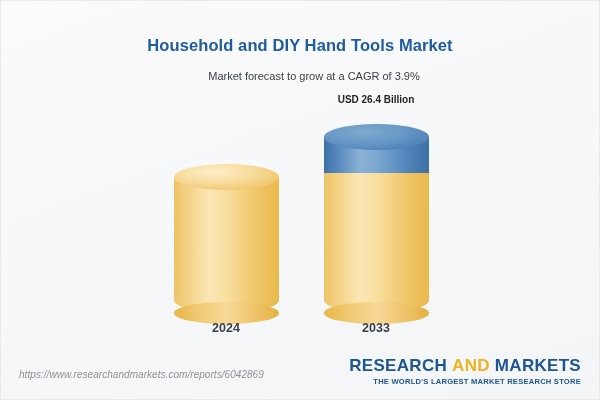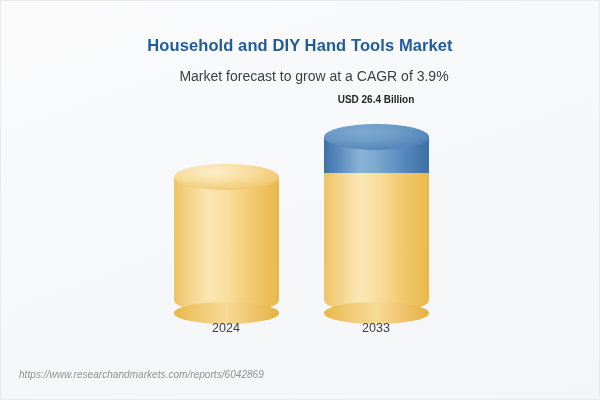--- a/index.html
+++ b/index.html
@@ -30,21 +30,21 @@
   }
   .chart-title {
     font-size: 16.5px;
     font-weight: bold;
     color: #1f5c9e;
     letter-spacing: 0.1px;
     line-height: 20px;
     margin: 12px;
   }
   .chart-subtitle {
-    font-size: 14px;
+    font-size: 11px;
     color: #3a3f45;
     line-height: 18px;
     margin: 9px 0 4px 0;
     padding-left: 28px;
   }
 
   
   .plot {
     position: absolute;
     left: 0;
@@ -63,21 +63,21 @@
     color: #23262a;
     white-space: nowrap;
   }
 
   
   .cat-label {
     position: absolute;
     width: 180px;
     text-align: center;
     font-size: 12.5px;
-    font-weight: normal;
+    font-weight: bold;
     color: #3b4045;
   }
 
   
   .cylinder {
     position: absolute;
   }
   .cyl-body {
     position: absolute;
     left: 0;
@@ -214,15 +214,21 @@
       <div class="cyl-top blue" style="top:36px; opacity:0.0;"></div>
       <div class="cyl-top blue" style="top:0;"></div>
     </div>
 
     <div class="cat-label" style="left:285px; top:320px;">2033</div>
   </div>
 
   <div class="footer">
     <div class="footer-url">https://www.researchandmarkets.com/reports/6042869</div>
 
+    <div class="logo">
+      <div class="logo-main">
+        <span class="logo-blue">RESEARCH</span><span>&nbsp;</span><span class="logo-gold">AND</span><span>&nbsp;</span><span class="logo-blue">MARKETS</span>
+      </div>
+      <div class="logo-tag">THE WORLD'S LARGEST MARKET RESEARCH STORE</div>
+    </div>
   </div>
 
 </div>
 
 </body></html>

